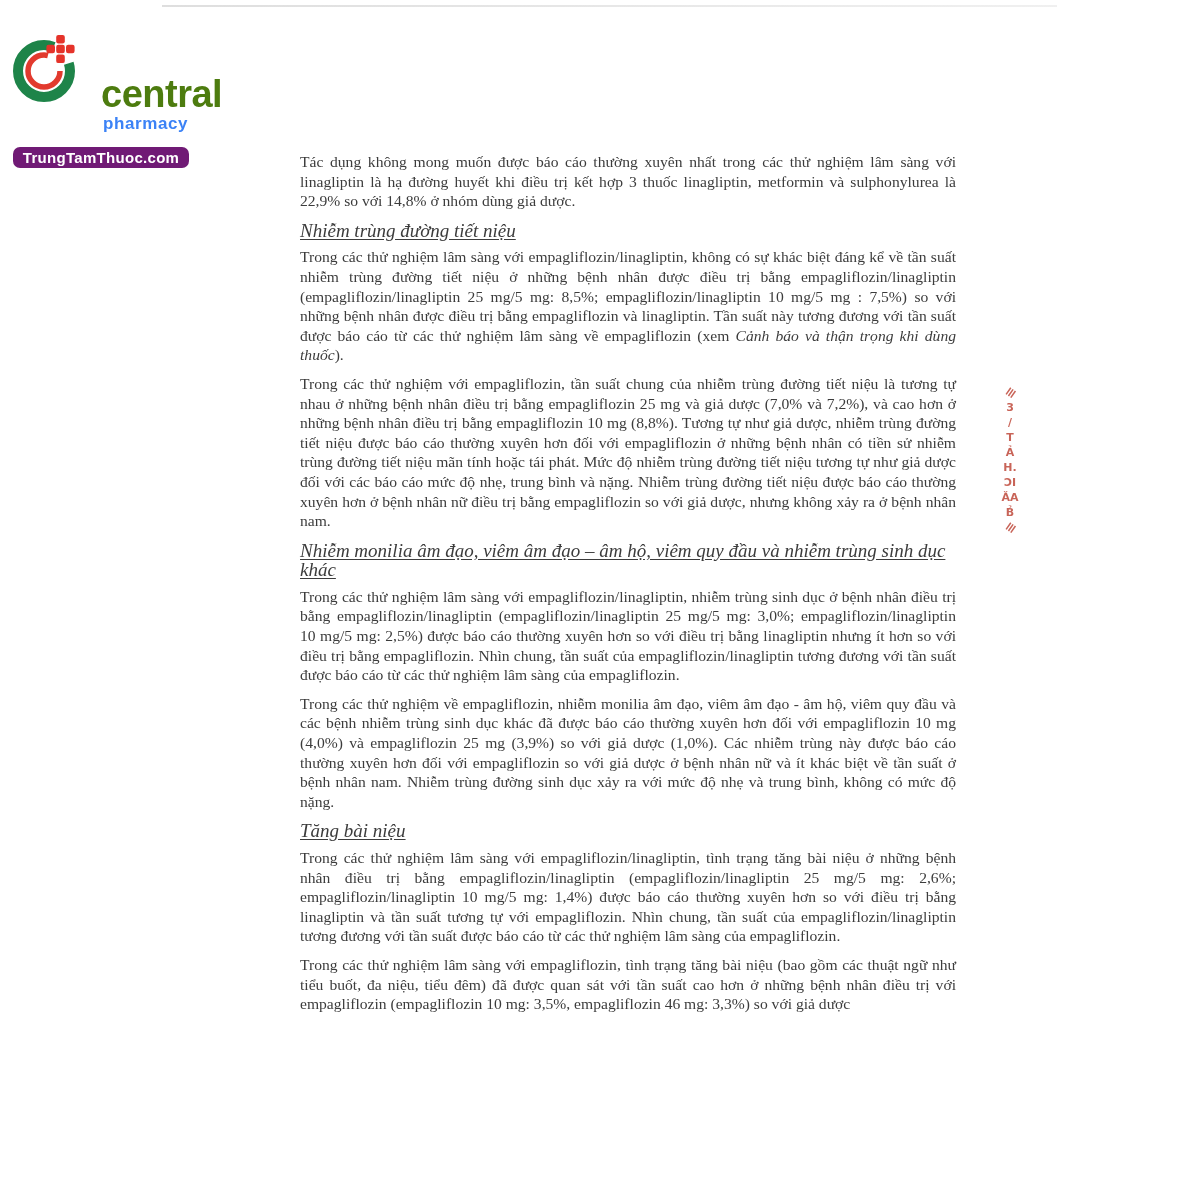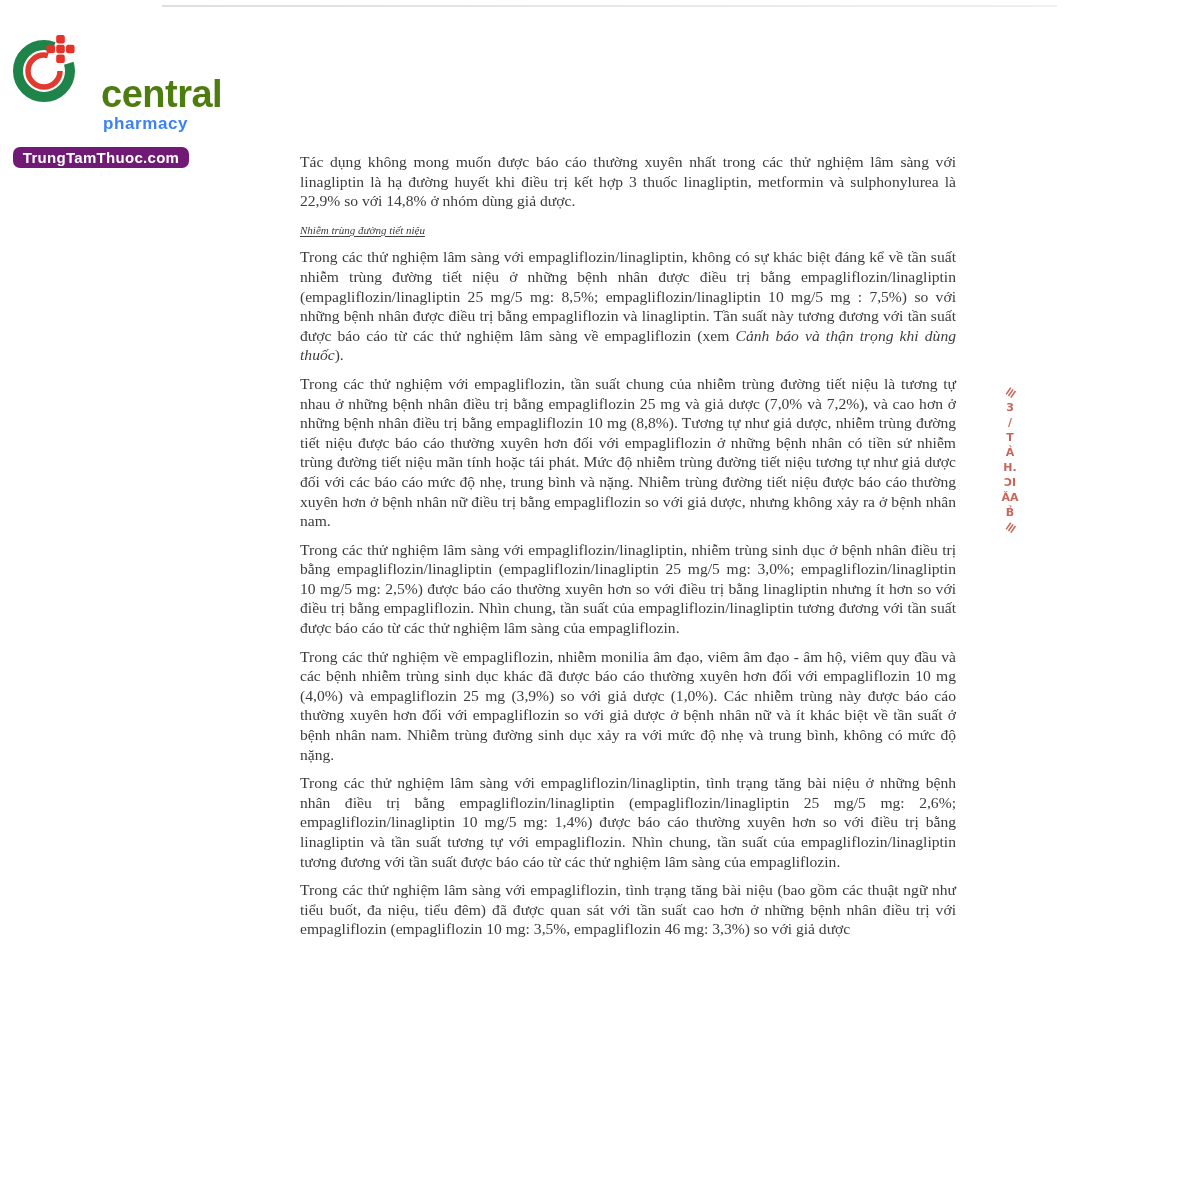--- a/index.html
+++ b/index.html
@@ -28,21 +28,21 @@
     background:#701a75;color:#ffffff;font-family:"Liberation Sans",sans-serif;
     font-weight:700;font-size:15px;line-height:21px;text-align:center;letter-spacing:.3px;
   }
   
   .doc{
     position:absolute;left:285px;top:152px;width:656px;
     font-size:15.6px;line-height:19.6px;color:#3C3C3C;text-align:justify;margin-left:15px;
   }
   .doc p{margin:0 0 9px 0;}
   .doc h3{
-    margin:10px 0 7px 0;font-size:11px;line-height:19.6px;font-weight:normal;
+    margin:10px 0 7px 0;font-size:19px;line-height:19.6px;font-weight:normal;
     font-style:italic;text-decoration:underline;text-underline-offset:2px;text-align:left;
   }
   .doc em{font-style:italic;}
   .pagenum{text-align:right;margin-top:14px;padding-right:4px;font-size:15.5px;}
   
   .stamp{
     position:absolute;left:997px;top:386px;width:26px;display:flex;flex-direction:column;
     align-items:center;gap:2px;color:#BF4A3C;opacity:.85;
     font-family:"DejaVu Sans",sans-serif;font-size:11px;line-height:13px;font-weight:700;
   }
@@ -73,23 +73,25 @@
   <div class="banner" style="top:116px">TrungTamThuoc.com</div>
 </header>
 
 <main class="doc">
   <p>Tác dụng không mong muốn được báo cáo thường xuyên nhất trong các thử nghiệm lâm sàng với linagliptin là hạ đường huyết khi điều trị kết hợp 3 thuốc linagliptin, metformin và sulphonylurea là 22,9% so với 14,8% ở nhóm dùng giả dược.</p>
 
   <h3>Nhiễm trùng đường tiết niệu</h3>
   <p><span>Trong các thử nghiệm lâm sàng với empagliflozin/linagliptin, không có sự khác biệt đáng kể về tần suất nhiễm trùng đường tiết niệu ở những bệnh nhân được điều trị bằng empagliflozin/linagliptin (empagliflozin/linagliptin 25 mg/5 mg: 8,5%; empagliflozin/linagliptin 10 mg/5 mg : 7,5%) so với những bệnh nhân được điều trị bằng empagliflozin và linagliptin. Tần suất này tương đương với tần suất được báo cáo từ các thử nghiệm lâm sàng về empagliflozin (xem </span><em>Cảnh báo và thận trọng khi dùng thuốc</em><span>).</span></p>
   <p>Trong các thử nghiệm với empagliflozin, tần suất chung của nhiễm trùng đường tiết niệu là tương tự nhau ở những bệnh nhân điều trị bằng empagliflozin 25 mg và giả dược (7,0% và 7,2%), và cao hơn ở những bệnh nhân điều trị bằng empagliflozin 10 mg (8,8%). Tương tự như giả dược, nhiễm trùng đường tiết niệu được báo cáo thường xuyên hơn đối với empagliflozin ở những bệnh nhân có tiền sử nhiễm trùng đường tiết niệu mãn tính hoặc tái phát. Mức độ nhiễm trùng đường tiết niệu tương tự như giả dược đối với các báo cáo mức độ nhẹ, trung bình và nặng. Nhiễm trùng đường tiết niệu được báo cáo thường xuyên hơn ở bệnh nhân nữ điều trị bằng empagliflozin so với giả dược, nhưng không xảy ra ở bệnh nhân nam.</p>
 
+  <h3>Nhiễm monilia âm đạo, viêm âm đạo – âm hộ, viêm quy đầu và nhiễm trùng sinh dục khác</h3>
   <p>Trong các thử nghiệm lâm sàng với empagliflozin/linagliptin, nhiễm trùng sinh dục ở bệnh nhân điều trị bằng empagliflozin/linagliptin (empagliflozin/linagliptin 25 mg/5 mg: 3,0%; empagliflozin/linagliptin 10 mg/5 mg: 2,5%) được báo cáo thường xuyên hơn so với điều trị bằng linagliptin nhưng ít hơn so với điều trị bằng empagliflozin. Nhìn chung, tần suất của empagliflozin/linagliptin tương đương với tần suất được báo cáo từ các thử nghiệm lâm sàng của empagliflozin.</p>
   <p>Trong các thử nghiệm về empagliflozin, nhiễm monilia âm đạo, viêm âm đạo - âm hộ, viêm quy đầu và các bệnh nhiễm trùng sinh dục khác đã được báo cáo thường xuyên hơn đối với empagliflozin 10 mg (4,0%) và empagliflozin 25 mg (3,9%) so với giả dược (1,0%). Các nhiễm trùng này được báo cáo thường xuyên hơn đối với empagliflozin so với giả dược ở bệnh nhân nữ và ít khác biệt về tần suất ở bệnh nhân nam. Nhiễm trùng đường sinh dục xảy ra với mức độ nhẹ và trung bình, không có mức độ nặng.</p>
 
+  <h3>Tăng bài niệu</h3>
   <p>Trong các thử nghiệm lâm sàng với empagliflozin/linagliptin, tình trạng tăng bài niệu ở những bệnh nhân điều trị bằng empagliflozin/linagliptin (empagliflozin/linagliptin 25 mg/5 mg: 2,6%; empagliflozin/linagliptin 10 mg/5 mg: 1,4%) được báo cáo thường xuyên hơn so với điều trị bằng linagliptin và tần suất tương tự với empagliflozin. Nhìn chung, tần suất của empagliflozin/linagliptin tương đương với tần suất được báo cáo từ các thử nghiệm lâm sàng của empagliflozin.</p>
   <p>Trong các thử nghiệm lâm sàng với empagliflozin, tình trạng tăng bài niệu (bao gồm các thuật ngữ như tiểu buốt, đa niệu, tiểu đêm) đã được quan sát với tần suất cao hơn ở những bệnh nhân điều trị với empagliflozin (empagliflozin 10 mg: 3,5%, empagliflozin 46 mg: 3,3%) so với giả dược</p>
 
 </main>
 
 <aside class="stamp">
   <span class="rot">≡</span>
   <span>3</span>
   <span>/</span>
   <span>T</span>

